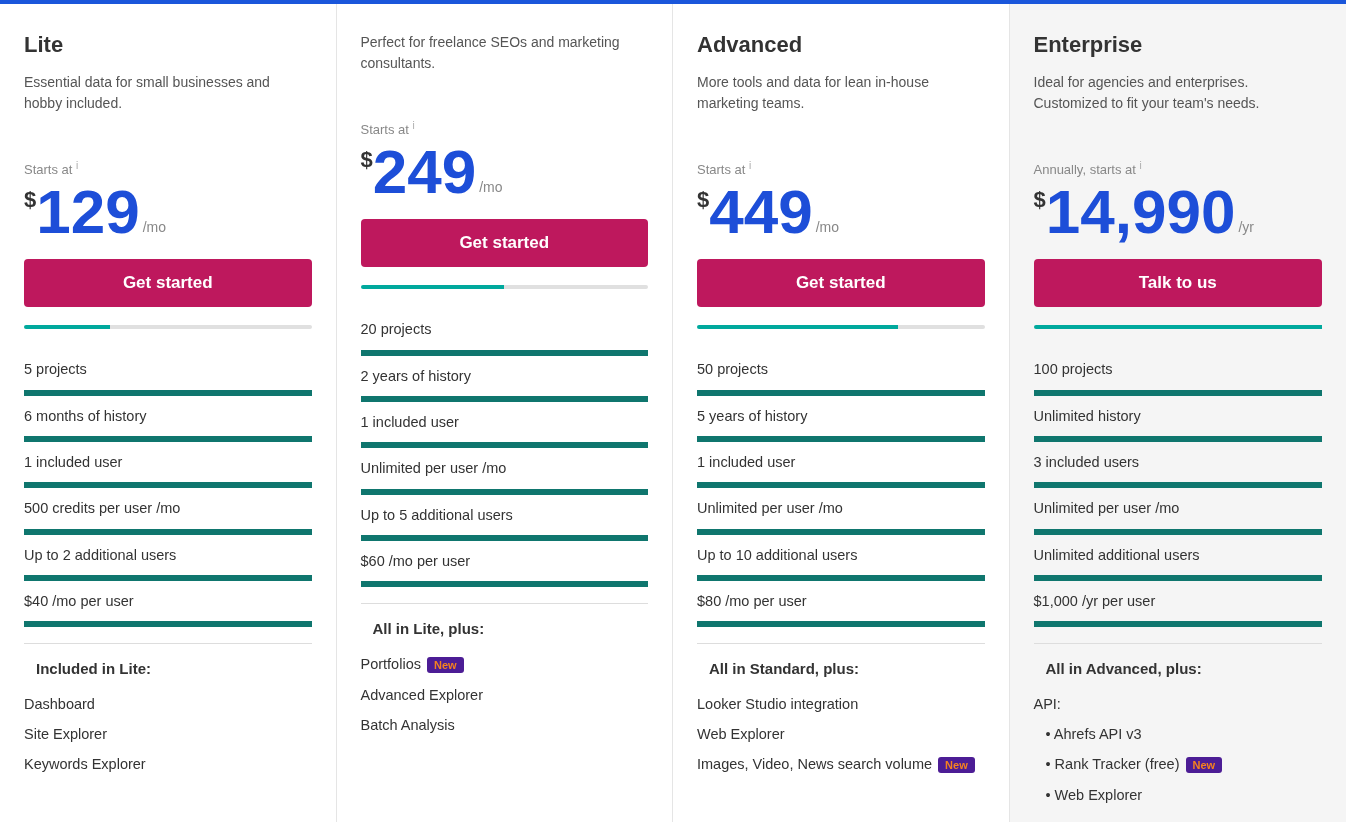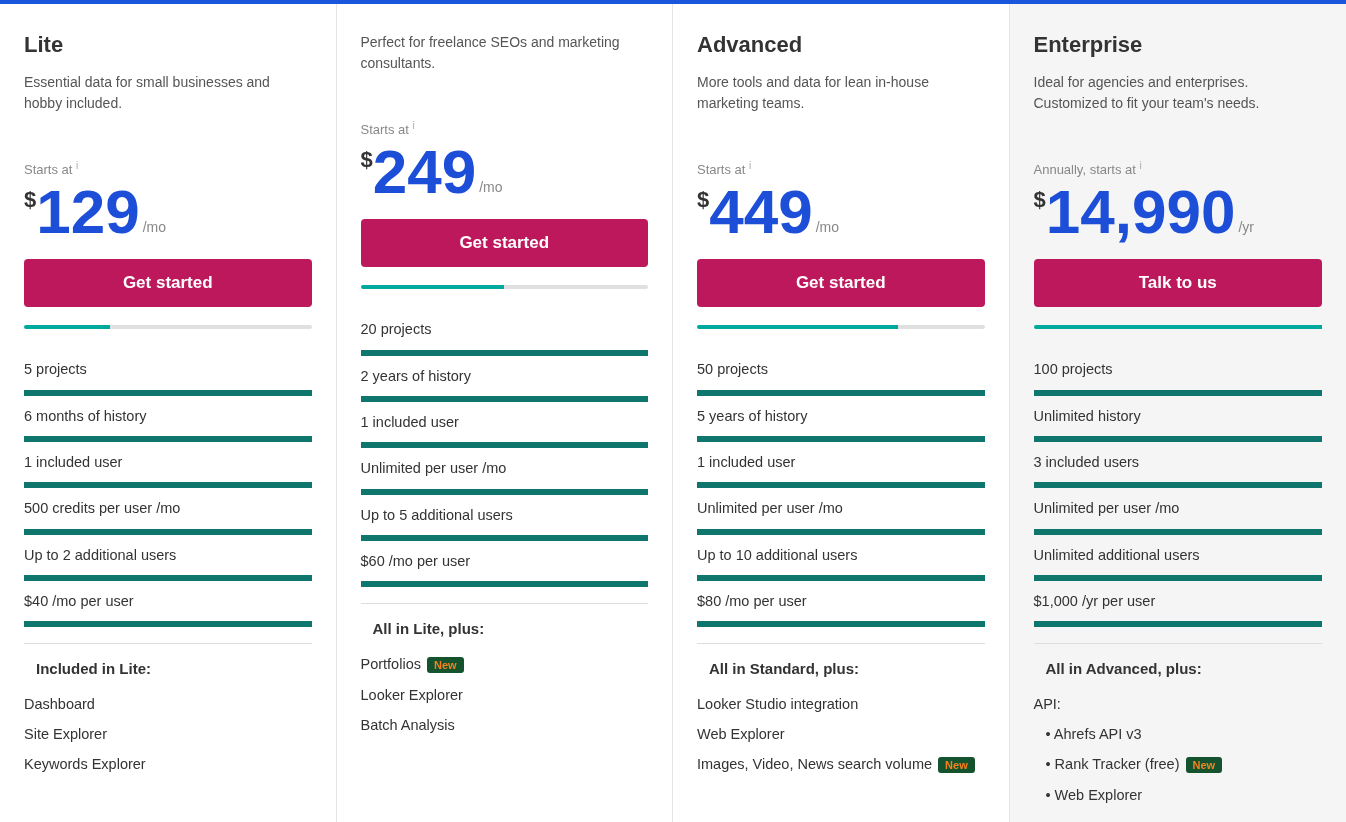--- a/index.html
+++ b/index.html
@@ -129,21 +129,21 @@
     .included-list {
       list-style: none;
     }
     .included-list li {
       padding: 7px 0;
       font-size: 14.5px;
       color: #333;
     }
     .new-badge {
       display: inline-block;
-      background: #14532d;
+      background: #4c1d95;
       color: #f5821f;
       font-size: 11px;
       font-weight: 700;
       padding: 2px 7px;
       border-radius: 3px;
       margin-left: 6px;
       vertical-align: middle;
     }
   </style>
 </head>
@@ -198,21 +198,21 @@
         <li>2 years of history</li>
         <li>1 included user</li>
         <li>Unlimited per user /mo</li>
         <li>Up to 5 additional users</li>
         <li>$60 /mo per user</li>
       </ul>
       <hr class="divider">
       <div class="included-title">All in Lite, plus:</div>
       <ul class="included-list">
         <li>Portfolios<span class="new-badge">New</span></li>
-        <li>Looker Explorer</li>
+        <li>Advanced Explorer</li>
         <li>Batch Analysis</li>
       </ul>
     </div>
     <div class="plan">
       <div class="plan-name">Advanced</div>
       <div class="plan-desc">More tools and data for lean in-house marketing teams.</div>
       <div class="price-label">Starts at <sup>i</sup></div>
       <div class="price-row">
         <span class="price-dollar">$</span>
         <span class="price-amount">449</span>

